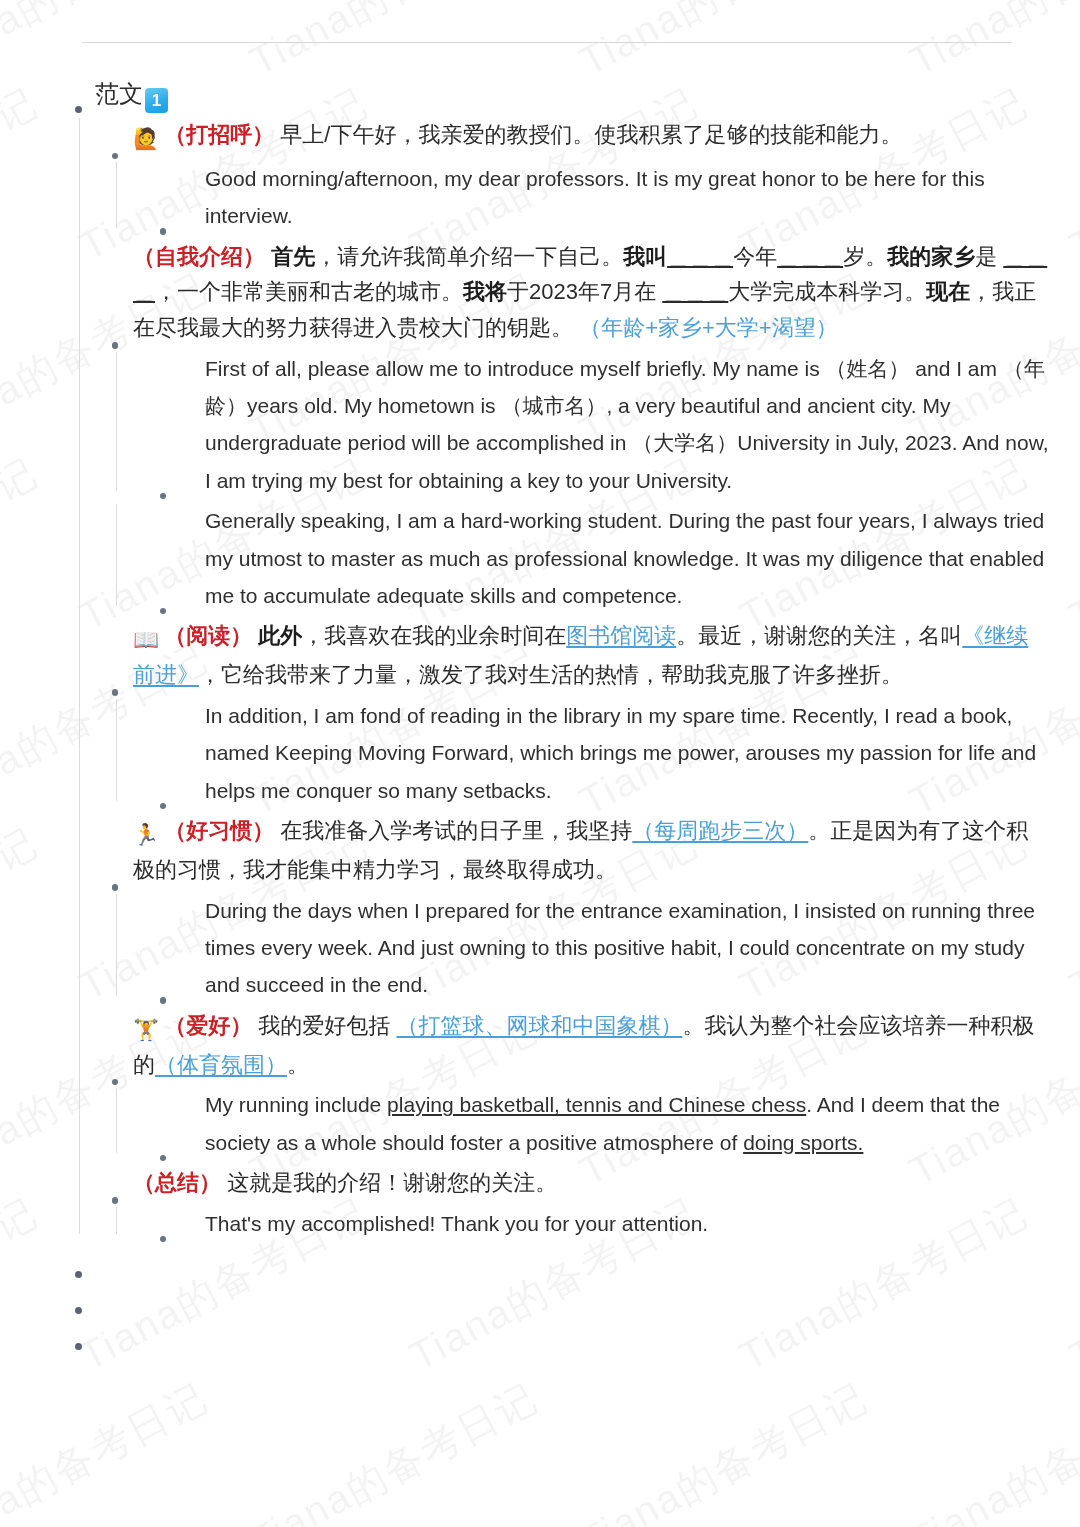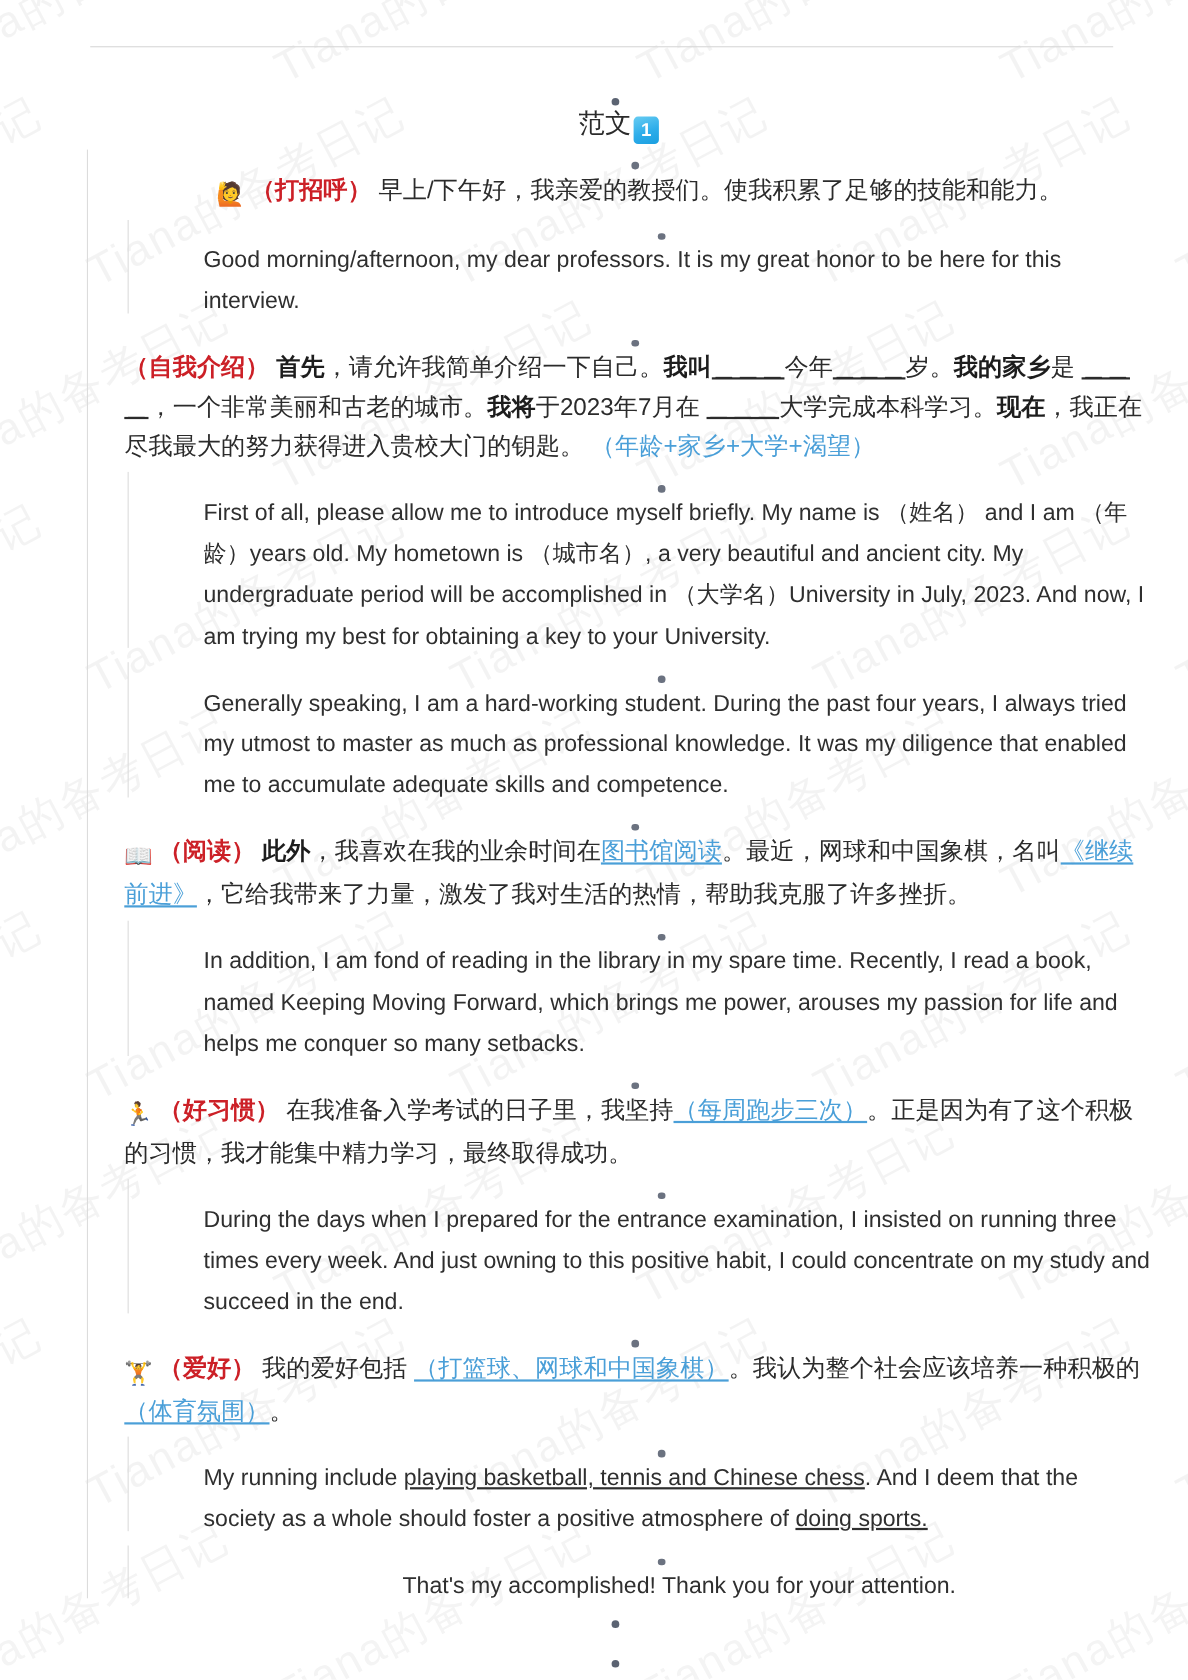--- a/index.html
+++ b/index.html
@@ -66,22 +66,21 @@
     padding: 0 30px 0 0;
   }
 
   .node {
     position: relative;
   }
 
   .row {
     position: relative;
     display: flex;
-    align-items: center;
-    flex-direction: column;
+    align-items: flex-end;
   }
 
   .bullet {
     flex: 0 0 auto;
     width: 20px;
     display: flex;
     justify-content: center;
     align-items: flex-start;
     padding-top: 11px;
   }
@@ -311,21 +310,21 @@
               </div>
             </div>
           </div>
         </div>
 
         <div class="node lvl2">
           <div class="row">
             <span class="bullet">
                 <span class="dot"></span>
               </span>
-            <div class="content cn"><span class="em-ic emoji">📖</span><span class="tag-red">（阅读）</span> <span class="bold-cn">此外</span><span>，我喜欢在我的业余时间在</span><span class="blue-u">图书馆阅读</span><span>。最近，网球和中国象棋，名叫</span><span class="blue-u">《继续前进》</span><span>，它给我带来了力量，激发了我对生活的热情，帮助我克服了许多挫折。</span></div>
+            <div class="content cn"><span class="em-ic emoji">📖</span><span class="tag-red">（阅读）</span> <span class="bold-cn">此外</span><span>，我喜欢在我的业余时间在</span><span class="blue-u">图书馆阅读</span><span>。最近，谢谢您的关注，名叫</span><span class="blue-u">《继续前进》</span><span>，它给我带来了力量，激发了我对生活的热情，帮助我克服了许多挫折。</span></div>
           </div>
           <div class="children">
             <div class="node lvl3">
               <div class="row">
                 <span class="bullet">
                     <span class="dot"></span>
                   </span>
                 <div class="content">In addition, I am fond of reading in the library in my spare time. Recently, I read a book, named Keeping Moving Forward, which brings me power, arouses my passion for life and helps me conquer so many setbacks.</div>
               </div>
             </div>
@@ -364,20 +363,26 @@
                 <span class="bullet">
                     <span class="dot"></span>
                   </span>
                 <div class="content"><span>My running include </span><span class="u">playing basketball, tennis and Chinese chess</span><span>. And I deem that the society as a whole should foster a positive atmosphere of </span><span class="u">doing sports.</span></div>
               </div>
             </div>
           </div>
         </div>
 
         <div class="node lvl2">
+          <div class="row">
+            <span class="bullet">
+                <span class="dot"></span>
+              </span>
+            <div class="content cn"><span class="tag-red">（总结）</span> <span>这就是我的介绍！谢谢您的关注。</span></div>
+          </div>
           <div class="children">
             <div class="node lvl3">
               <div class="row">
                 <span class="bullet">
                     <span class="dot"></span>
                   </span>
                 <div class="content">That's my accomplished! Thank you for your attention.</div>
               </div>
             </div>
           </div>

